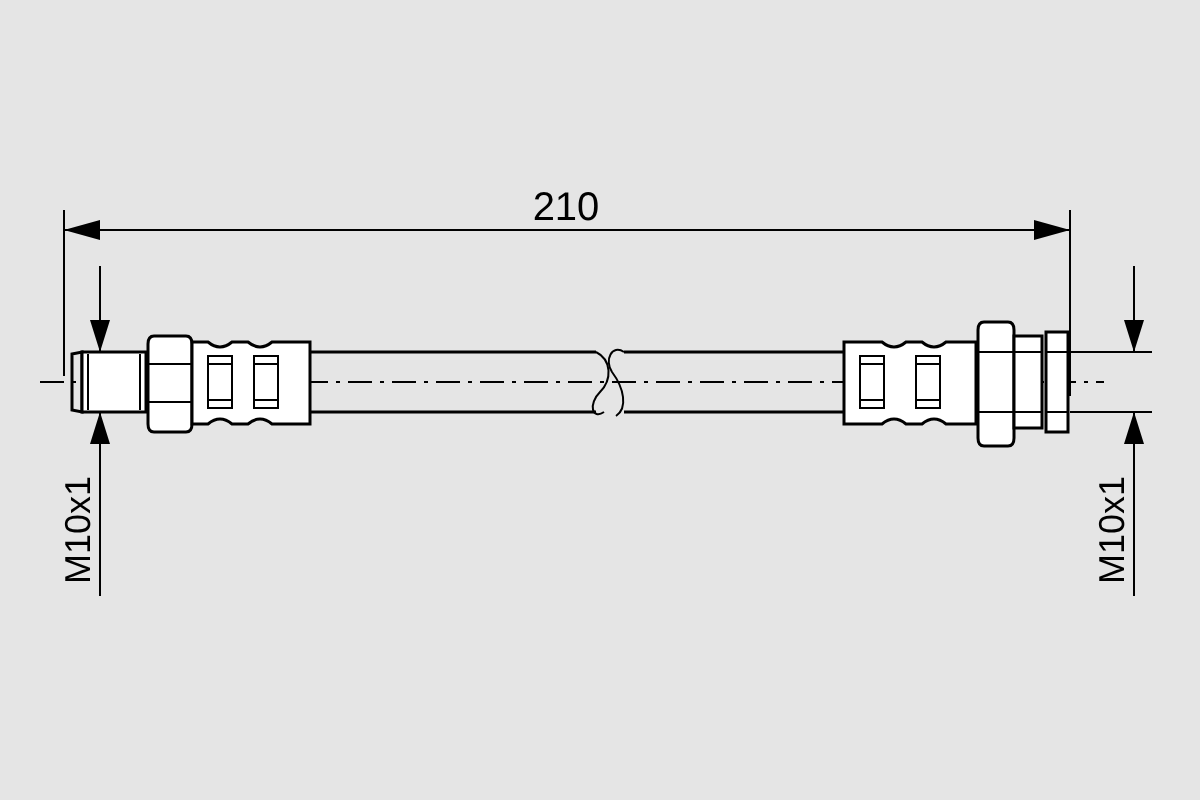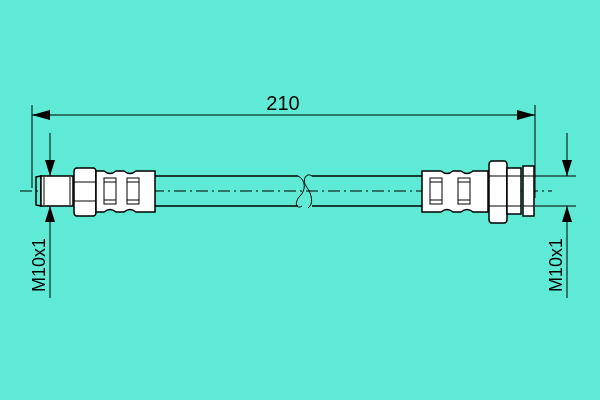--- a/index.html
+++ b/index.html
@@ -1,16 +1,16 @@
 <!DOCTYPE html>
 <html><head>
 <meta charset="utf-8">
 <style>
   html, body { margin: 0; padding: 0; background: #ffffff; }
-  #canvas { position: relative; width: 600px; height: 400px; overflow: hidden; background: #5eead4; }
+  #canvas { position: relative; width: 600px; height: 400px; overflow: hidden; background: #e5e5e5; }
   svg { position: absolute; left: 0; top: 0; }
   .ln { stroke: #000; stroke-width: 1.5; fill: none; }
   .thin { stroke: #000; stroke-width: 1; fill: none; }
   .ctr { stroke: #000; stroke-width: 1; fill: none; stroke-dasharray: 12 4 2 4; }
   .fillw { fill: #fff; stroke: #000; stroke-width: 1.5; }
   .txt { font-family: "Liberation Sans", sans-serif; fill: #000; }
 </style>
 </head>
 <body>
 

